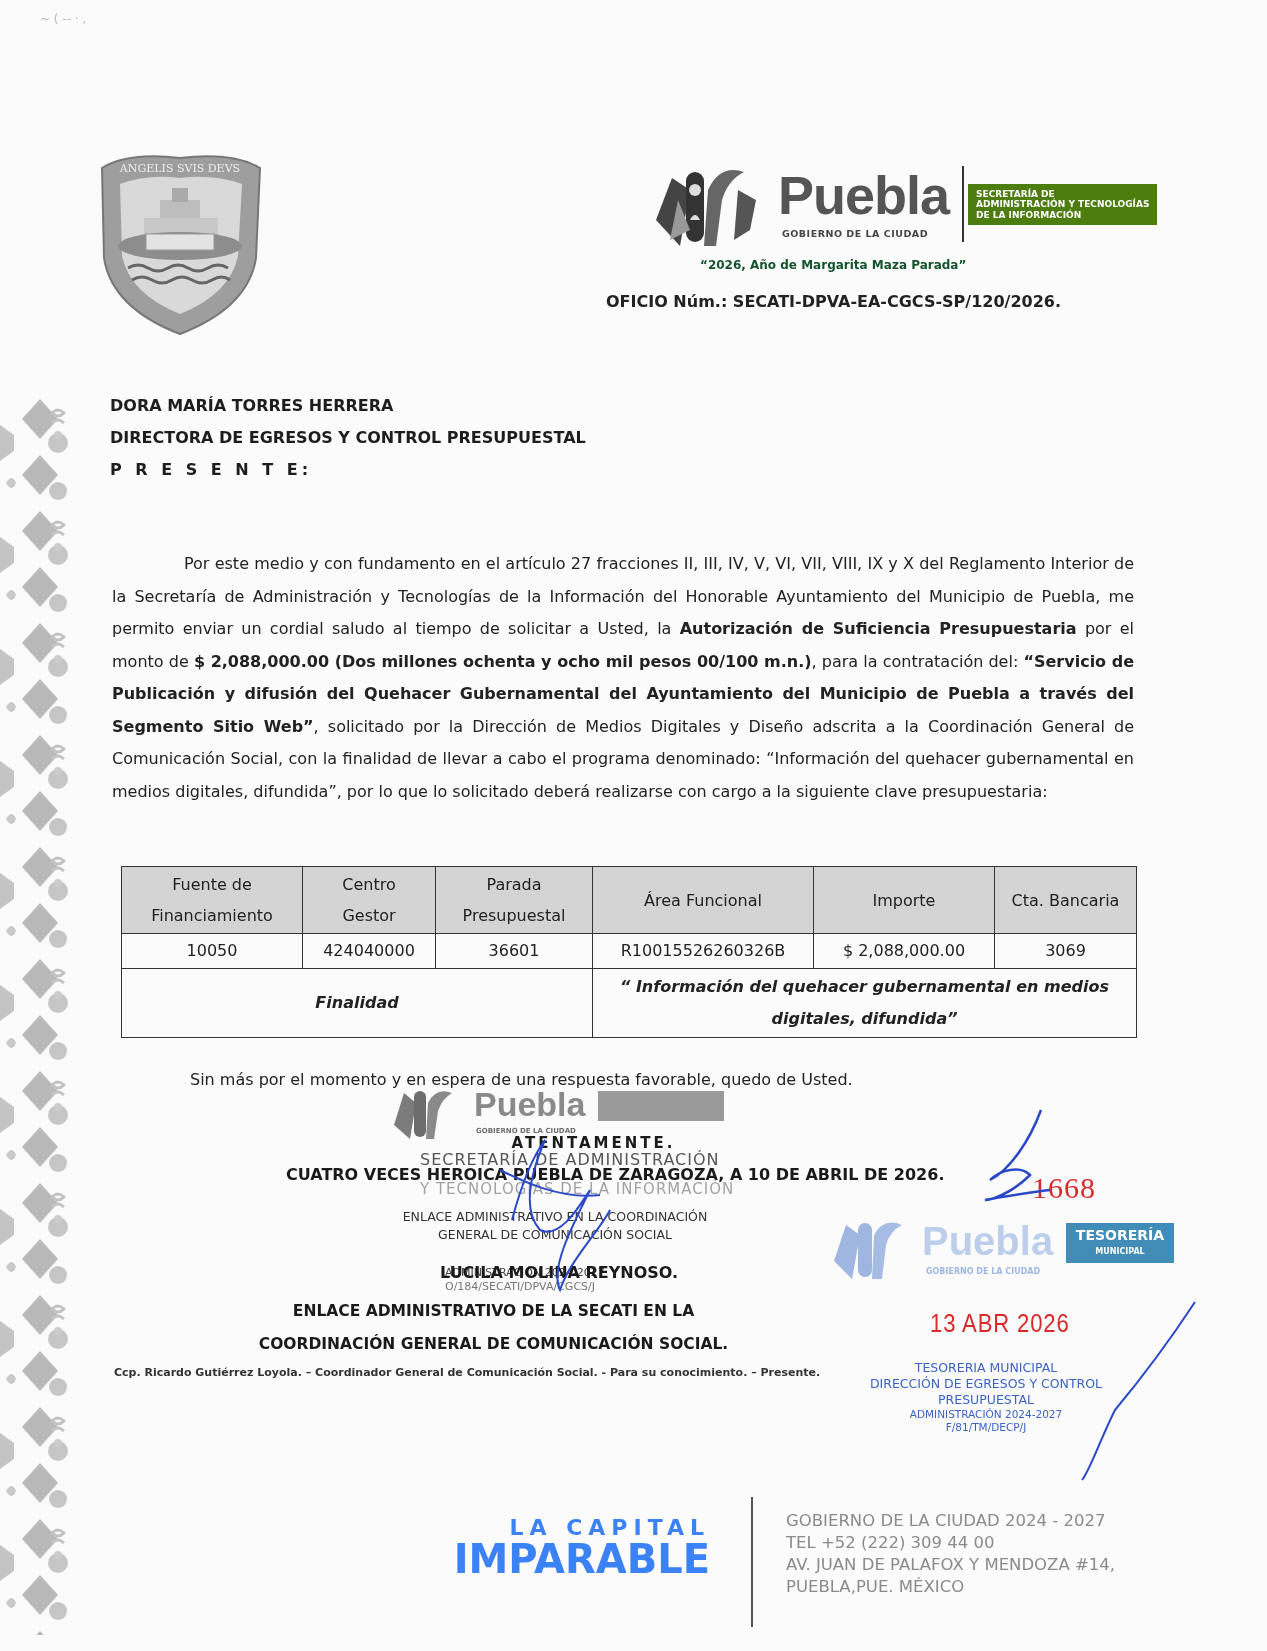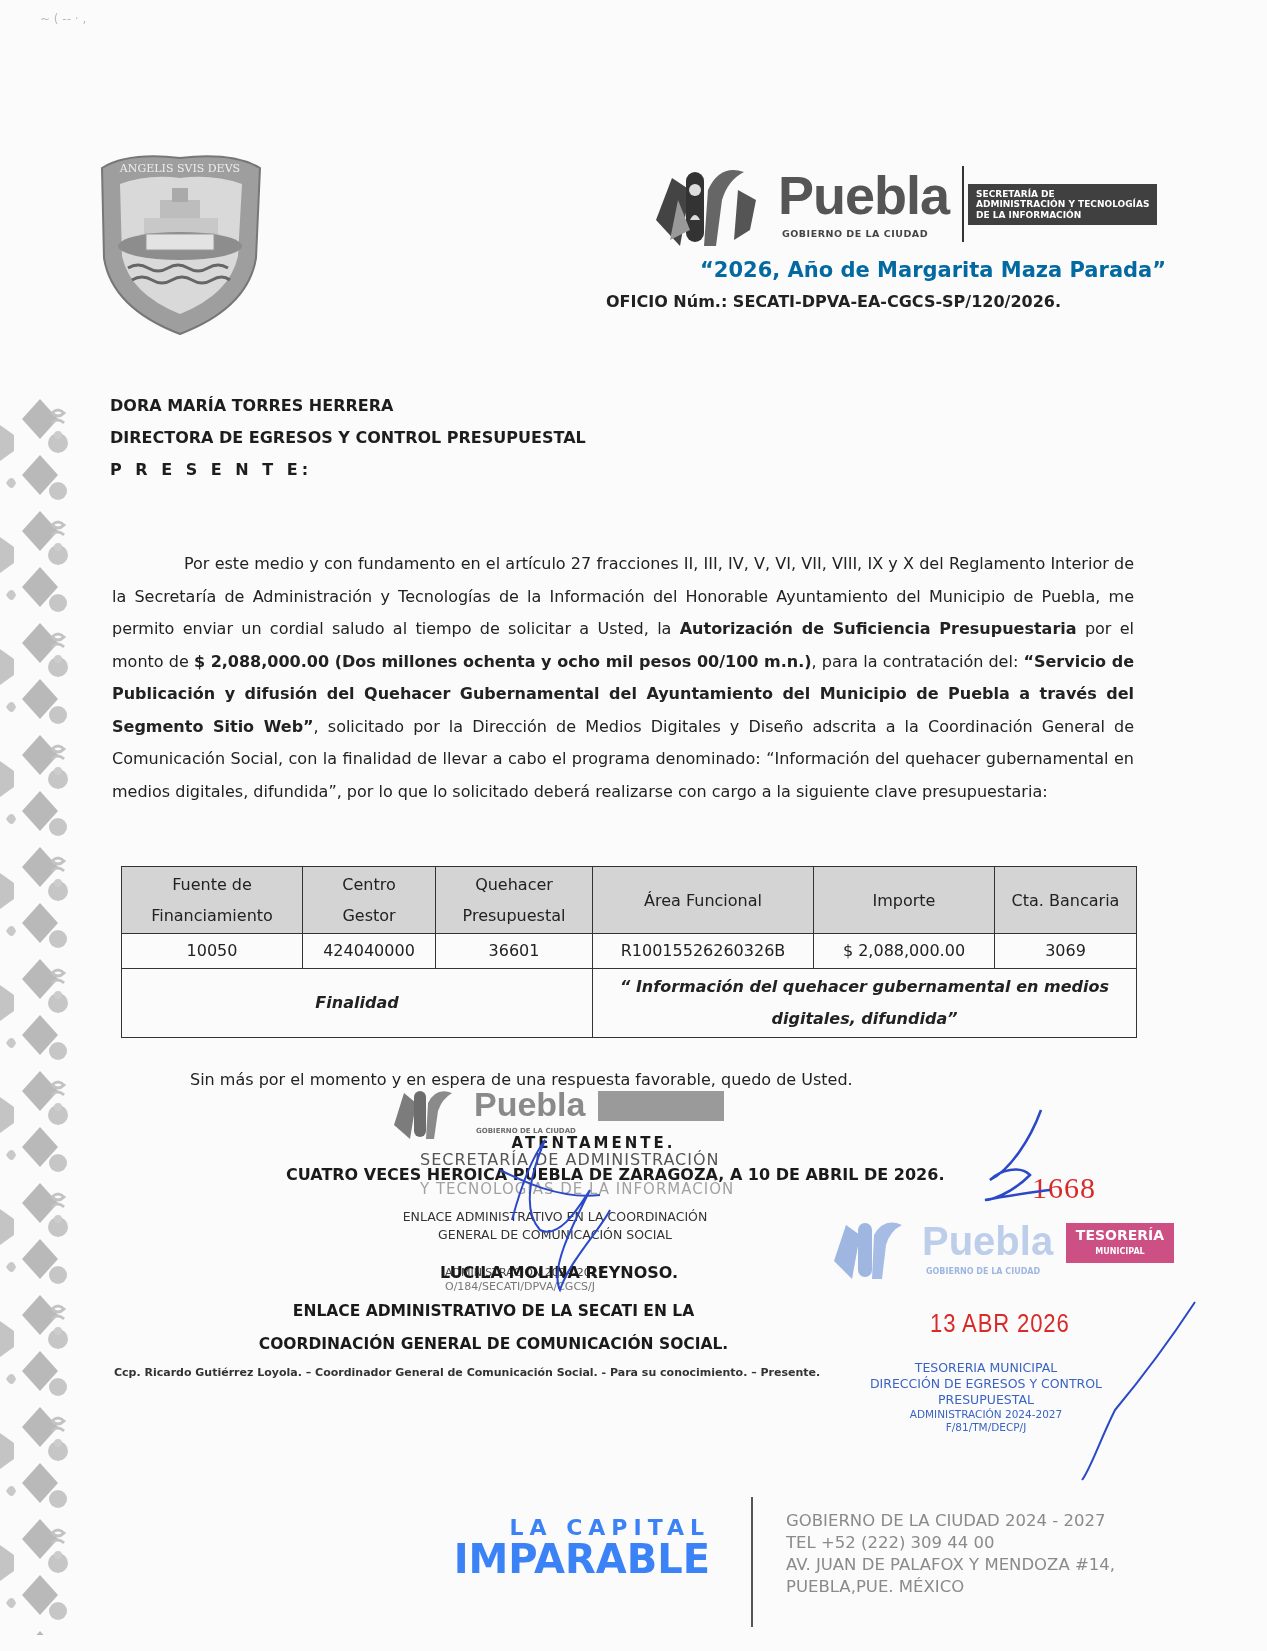--- a/index.html
+++ b/index.html
@@ -10,22 +10,22 @@
   }
   .abs { position: absolute; }
   
   .border-strip { left: 0; top: 395px; width: 80px; height: 1240px; }
   
   .shield { left: 88px; top: 148px; width: 185px; height: 190px; }
   
   .hdr-logo { left: 650px; top: 160px; width: 520px; height: 90px; }
   .puebla-word { font-family: "Liberation Sans", sans-serif; font-weight: bold; font-size: 54px; color: #555; letter-spacing: -1px; line-height: 1; }
   .gov-small { font-size: 9.5px; font-weight: bold; color: #444; letter-spacing: 0.5px; }
-  .sec-box { background: #404040; color: #fff; font-size: 9px; font-weight: bold; line-height: 1.15; padding: 5px 8px; }
-  .motto { left: 700px; top: 258px; font-size: 21px; font-weight: bold; color: #0369a1; }
+  .sec-box { background: #4d7c0f; color: #fff; font-size: 9px; font-weight: bold; line-height: 1.15; padding: 5px 8px; }
+  .motto { left: 700px; top: 258px; font-size: 12px; font-weight: bold; color: #14532d; }
   .oficio { left: 606px; top: 292px; font-size: 16px; font-weight: bold; color: #222; }
   .addressee { left: 110px; top: 390px; font-size: 16px; font-weight: bold; line-height: 32px; color: #1d1d1d; }
   .presente { letter-spacing: 4px; }
   .body-text {
     left: 112px; top: 548px; width: 1022px; font-size: 16px; line-height: 32.5px;
     text-align: justify; color: #222;
   }
   .body-text .indent { display: inline-block; width: 72px; }
   .body-text b { font-weight: bold; }
   
@@ -128,21 +128,21 @@
   <div class="presente">P R E S E N T E:</div>
 </div>
 
 <div class="abs body-text"><span class="indent"></span><span>Por este medio y con fundamento en el artículo 27 fracciones II, III, IV, V, VI, VII, VIII, IX y X del Reglamento Interior de la Secretaría de Administración y Tecnologías de la Información del Honorable Ayuntamiento del Municipio de Puebla, me permito enviar un cordial saludo al tiempo de solicitar a Usted, la </span><b>Autorización de Suficiencia Presupuestaria</b><span> por el monto de </span><b>$ 2,088,000.00 (Dos millones ochenta y ocho mil pesos 00/100 m.n.)</b><span>, para la contratación del: </span><b>“Servicio de Publicación y difusión del Quehacer Gubernamental del Ayuntamiento del Municipio de Puebla a través del Segmento Sitio Web”</b><span>, solicitado por la Dirección de Medios Digitales y Diseño adscrita a la Coordinación General de Comunicación Social, con la finalidad de llevar a cabo el programa denominado: “Información del quehacer gubernamental en medios digitales, difundida”, por lo que lo solicitado deberá realizarse con cargo a la siguiente clave presupuestaria:</span></div>
 
 <table class="clave">
   <thead>
     <tr>
       <th style="width:172px"><span>Fuente de</span><br><span>Financiamiento</span></th>
       <th style="width:124px"><span>Centro</span><br><span>Gestor</span></th>
-      <th style="width:148px"><span>Quehacer</span><br><span>Presupuestal</span></th>
+      <th style="width:148px"><span>Parada</span><br><span>Presupuestal</span></th>
       <th style="width:212px">Área Funcional</th>
       <th style="width:172px">Importe</th>
       <th>Cta. Bancaria</th>
     </tr>
   </thead>
   <tbody>
     <tr>
       <td>10050</td>
       <td>424040000</td>
       <td>36601</td>
@@ -191,21 +191,21 @@
 </div>
 
 <div class="abs folio">1668</div>
 <div class="abs teso-logo">
   <svg class="abs" style="left:0;top:0;width:90px;height:66px" viewBox="0 0 90 66">
     <path d="M4,46 L16,10 L30,20 L22,64 Z" fill="#7f9fd8"></path>
     <rect x="28" y="8" width="14" height="54" rx="7" fill="#7f9fd8"></rect>
     <path d="M44,20 Q54,2 72,10 Q60,16 56,30 L52,64 L42,64 Z" fill="#8aa8de"></path>
   </svg>
   <div class="abs" style="left:92px;top:4px;font-size:40px;font-weight:bold;color:#a9bfe6;font-family:'Liberation Sans',sans-serif">Puebla</div>
-  <div class="abs" style="left:236px;top:8px;width:108px;height:40px;background:#be185d;color:#fff;font-weight:bold;font-size:14px;text-align:center;line-height:24px">
+  <div class="abs" style="left:236px;top:8px;width:108px;height:40px;background:#0369a1;color:#fff;font-weight:bold;font-size:14px;text-align:center;line-height:24px">
     <div>TESORERÍA</div>
     <div style="font-size:8px;line-height:10px">MUNICIPAL</div>
   </div>
   <div class="abs" style="left:96px;top:52px;font-size:8px;font-weight:bold;color:#7f9fd8">GOBIERNO DE LA CIUDAD</div>
 </div>
 <div class="abs rec-date">13 ABR 2026</div>
 <div class="abs teso-text">
   <div>TESORERIA MUNICIPAL</div>
   <div>DIRECCIÓN DE EGRESOS Y CONTROL</div>
   <div>PRESUPUESTAL</div>

